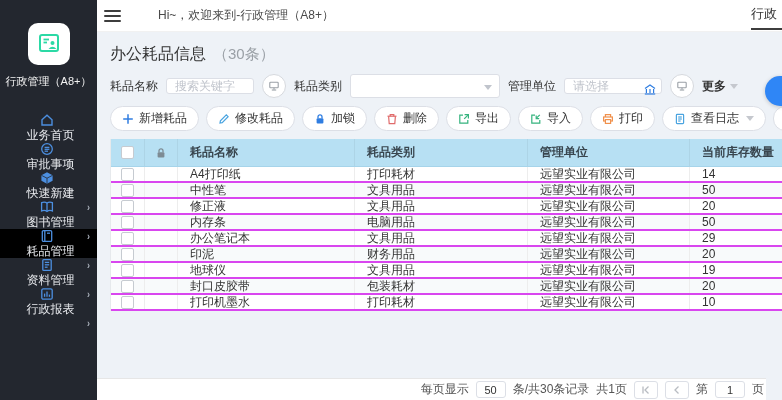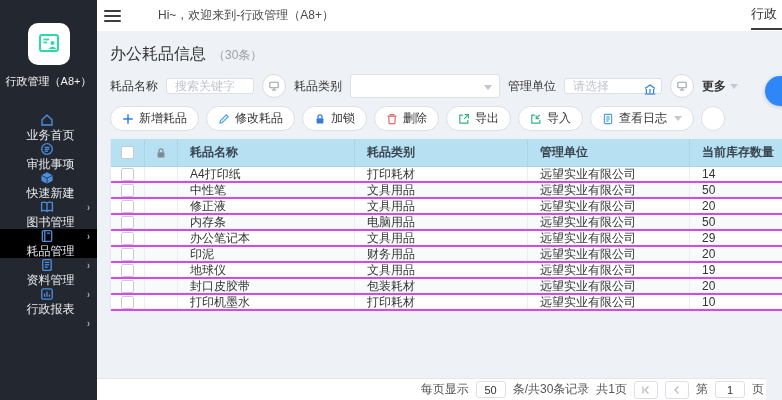--- a/index.html
+++ b/index.html
@@ -26,21 +26,21 @@
             padding-left:7px; position:relative; flex-shrink:0;gap:28px; }
   .hamburger { width:17px; display:flex; flex-direction:column; gap:3px; cursor:pointer; }
   .hamburger i { height:2px; background:#3e3e3e; border-radius:1px; }
   .greeting { margin-left:9px; font-size:12px; color:#4a4a4a; }
   .corner-tab { position:absolute; right:-15px; top:5px; width:46px; font-size:13px; color:#333;
                 padding-bottom:5px; border-bottom:2px solid #3d3d3d; }
 
   .content { flex:1; position:relative; padding:12px 0 0 13px; overflow:hidden; }
   .title-row { display:flex; align-items:baseline; gap:7px; }
   .page-title { font-size:16px; font-weight:normal; color:#333; }
-  .count-badge { font-size:12px; color:#9aa0a6; }
+  .count-badge { font-size:15px; color:#9aa0a6; }
 
   
   .filter-row { display:flex; align-items:center; margin-top:9px; gap:8px; white-space:nowrap; }
   .f-label { font-size:12px; color:#333; }
   .txt { height:16px; border:1px solid #dcdfe6; border-radius:3px; background:#fff; font-size:12px;
          padding:0 8px; color:#333; outline:none; font-family:inherit; }
   .txt::placeholder { color:#c0c4cc; }
   .name-input { width:88px; }
   .circle-btn { width:24px; height:24px; border-radius:50%; border:1px solid #d6d9de; background:#fff;
                 display:flex; align-items:center; justify-content:center; color:#9aa0a6; cursor:pointer; flex-shrink:0; }
@@ -285,20 +285,28 @@
             </svg>
           <span>导出</span>
         </span>
         <span class="pill">
           <svg class="c-green" viewBox="0 0 12 12" fill="none" stroke="currentColor" stroke-width="1.2">
               <path d="M5 2.2 H1.8 V10.2 H9.8 V7"></path>
               <line x1="9.8" y1="1.8" x2="6.4" y2="5.2"></line>
               <path d="M6.2 2.6 V5.6 H9.2"></path>
             </svg>
           <span>导入</span>
+        </span>
+        <span class="pill">
+          <svg class="c-orange" viewBox="0 0 12 12" fill="none" stroke="currentColor" stroke-width="1.2">
+              <path d="M3.4 4 V1.6 H8.6 V4"></path>
+              <rect x="1.6" y="4" width="8.8" height="4"></rect>
+              <rect x="3.4" y="6.6" width="5.2" height="3.8" fill="#fff"></rect>
+            </svg>
+          <span>打印</span>
         </span>
         <span class="pill">
           <svg class="c-lblue" viewBox="0 0 12 12" fill="none" stroke="currentColor" stroke-width="1.2">
               <rect x="2.4" y="1.4" width="7.2" height="9.2" rx="0.8"></rect>
               <line x1="4.2" y1="4" x2="7.8" y2="4"></line>
               <line x1="4.2" y1="6" x2="7.8" y2="6"></line>
               <line x1="4.2" y1="8" x2="6.6" y2="8"></line>
             </svg>
           <span>查看日志</span>
           <span class="pill-caret"></span>

